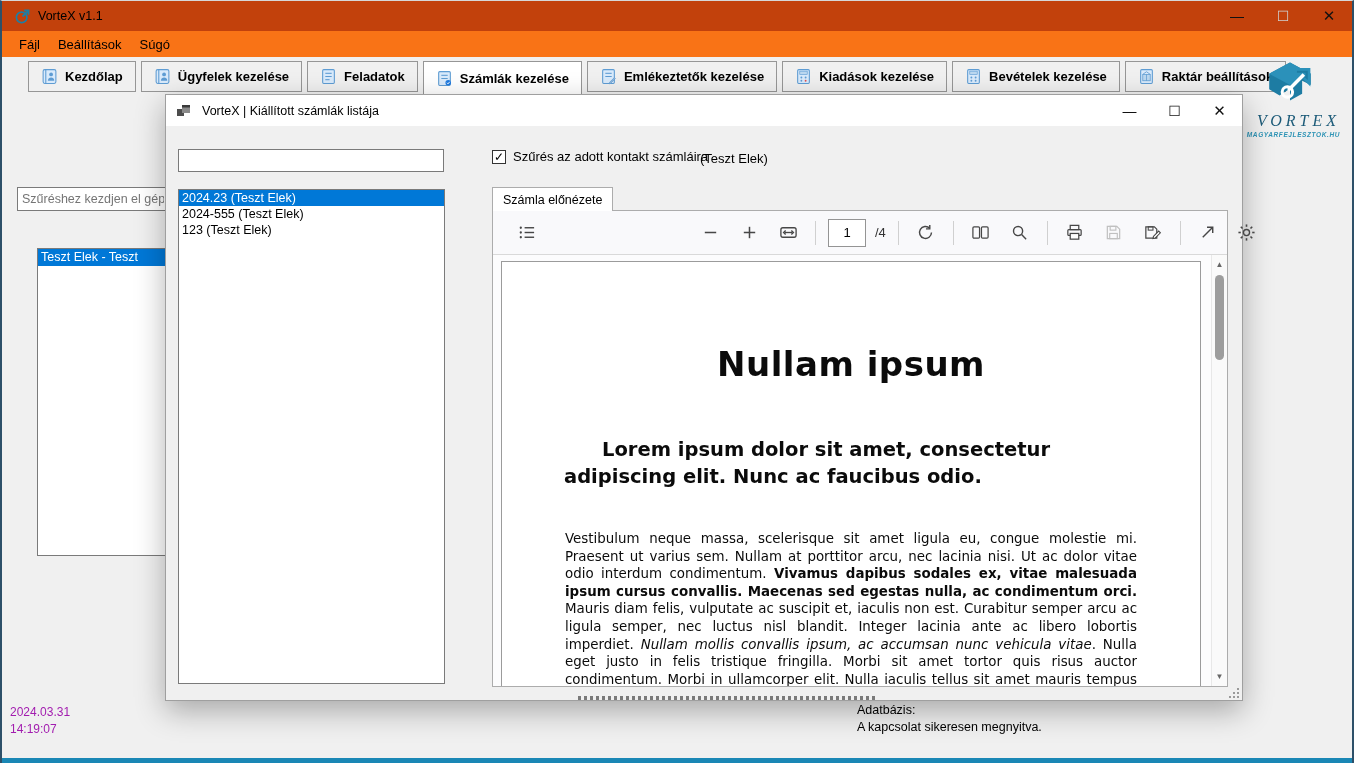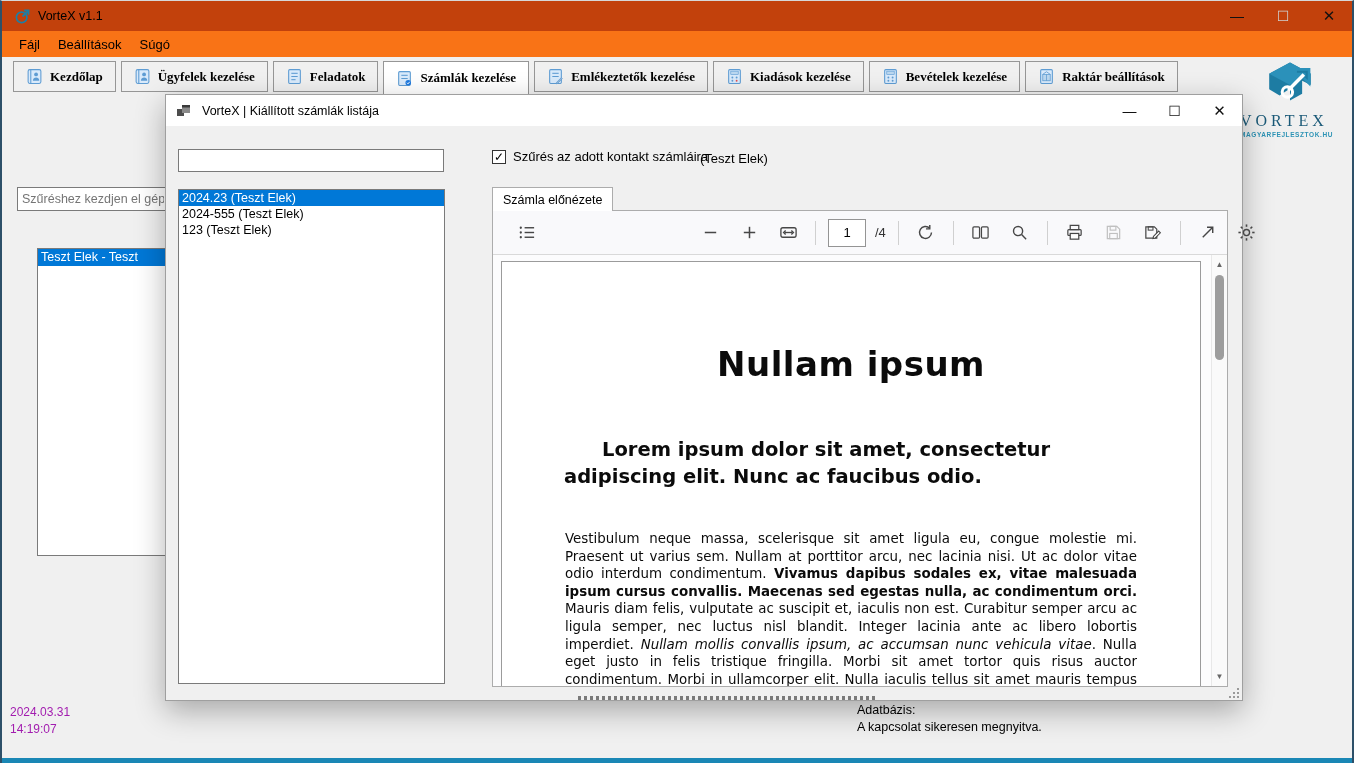--- a/index.html
+++ b/index.html
@@ -21,28 +21,28 @@
             font-size:14px; color:#111; background:transparent; border:none; }
   .winbtn.min { right:92px; }
   .winbtn.max { right:46px; color:#cfcfcf; }
   .winbtn.close { right:0; font-size:15px; }
 
   
   .menubar { position:absolute; left:0; top:30px; right:0; height:26px; background:#f97316; display:flex; align-items:center; padding-left:8px; }
   .menubar .mitem { font-size:13px; color:#000; padding:4px 9px; }
 
   
-  .tabstrip { position:absolute; left:0; top:56px; right:0; height:38px; display:flex; gap:5px; padding:4px 0 0 11px;font-family:Liberation Serif, serif; }
+  .tabstrip { position:absolute; left:0; top:56px; right:0; height:38px; display:flex; gap:5px; padding:4px 0 0 26px; }
   .tab { height:31px; display:flex; align-items:center; gap:7px; padding:0 12px; background:#f0f0f0;
          border:1px solid #969696; font-size:13px; font-weight:bold; color:#000; }
   .tab.active { background:#fff; height:34px; border-bottom-color:#fff; }
   .tab svg { width:17px; height:17px; }
 
   
-  .logo { position:absolute; right:12px; top:58px; width:100px; text-align:left; }
+  .logo { position:absolute; right:12px; top:58px; width:100px; text-align:right;font-style:italic; }
   .logo .cube { width:54px; height:52px; margin:0 auto; display:block; }
   .logo .brand { font-family:"Liberation Serif", serif; font-size:16px; letter-spacing:4px; color:#1b5a78; margin-top:1px; }
   .logo .sub { font-size:6.5px; font-weight:bold; letter-spacing:.6px; color:#2d93b5; margin-top:1px; }
 
   
   .bg-filter { position:absolute; left:15px; top:186px; width:152px; height:24px; border:1px solid #7a7a7a; background:#fff;
                font-size:12.5px; color:#8a8a8a; padding:0 4px; font-family:Liberation Sans, sans-serif; }
   .bg-list { position:absolute; left:35px; top:247px; width:131px; height:308px; background:#fff; border:1px solid #7a7a7a; }
   .bg-list .row { height:17px; font-size:12.5px; padding:1px 3px; white-space:nowrap; overflow:hidden; }
   .row.sel { background:#0078d7; color:#fff; }

